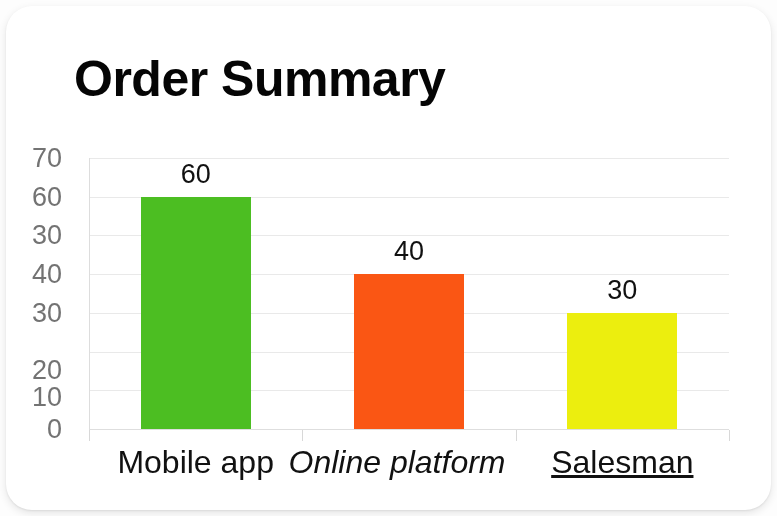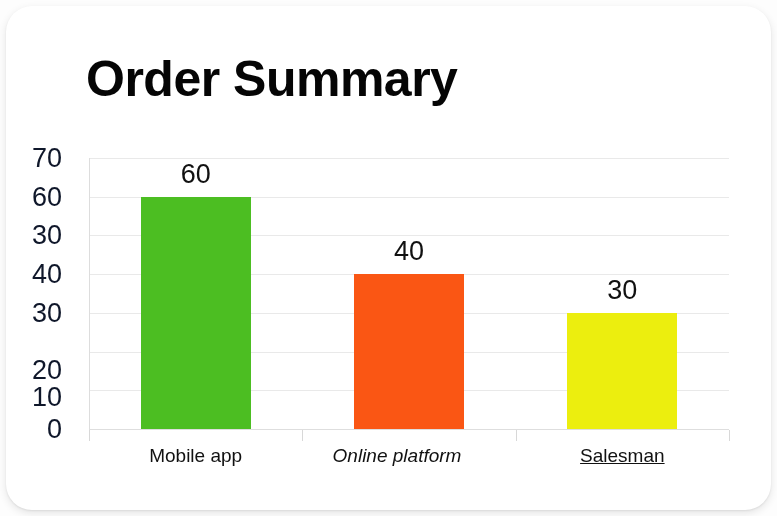--- a/index.html
+++ b/index.html
@@ -27,21 +27,21 @@
     width: 765px;
     height: 504px;
     background: #ffffff;
     border-radius: 26px;
     box-shadow: 0 3px 9px rgba(0,0,0,0.10), 0 1px 2px rgba(0,0,0,0.07);
     overflow: hidden;
   }
   
   #chart-title {
     position: absolute;
-    left: 80px;
+    left: 68px;
     top: 48px;
     font-size: 50px;
     font-weight: bold;
     color: #050505;
     letter-spacing: -0.5px;
     line-height: 1.0;
     white-space: nowrap;
   }
   
   #chart {
@@ -67,21 +67,21 @@
     left: 83px;
     top: 152px;
     width: 1px;
     height: 272px;
     background: #dddddd;
   }
   .y-tick-label {
     position: absolute;
     right: 709px;   
     font-size: 27px;
-    color: #0f172a;
+    color: #737373;
     text-align: right;
     white-space: nowrap;
     line-height: 1;
   }
   .x-tick {
     position: absolute;
     top: 424px;
     width: 1px;
     height: 11px;
     background: #d8d8d8;
@@ -92,21 +92,21 @@
   .bar-value {
     position: absolute;
     font-size: 27px;
     color: #111111;
     text-align: center;
     line-height: 1;
     white-space: nowrap;
   }
   .cat-label {
     position: absolute;
-    font-size: 19px;
+    font-size: 32px;
     color: #111111;
     text-align: center;
     line-height: 1;
     white-space: nowrap;
   }
 </style>
 </head>
 <body>
 
 <div id="stage">

